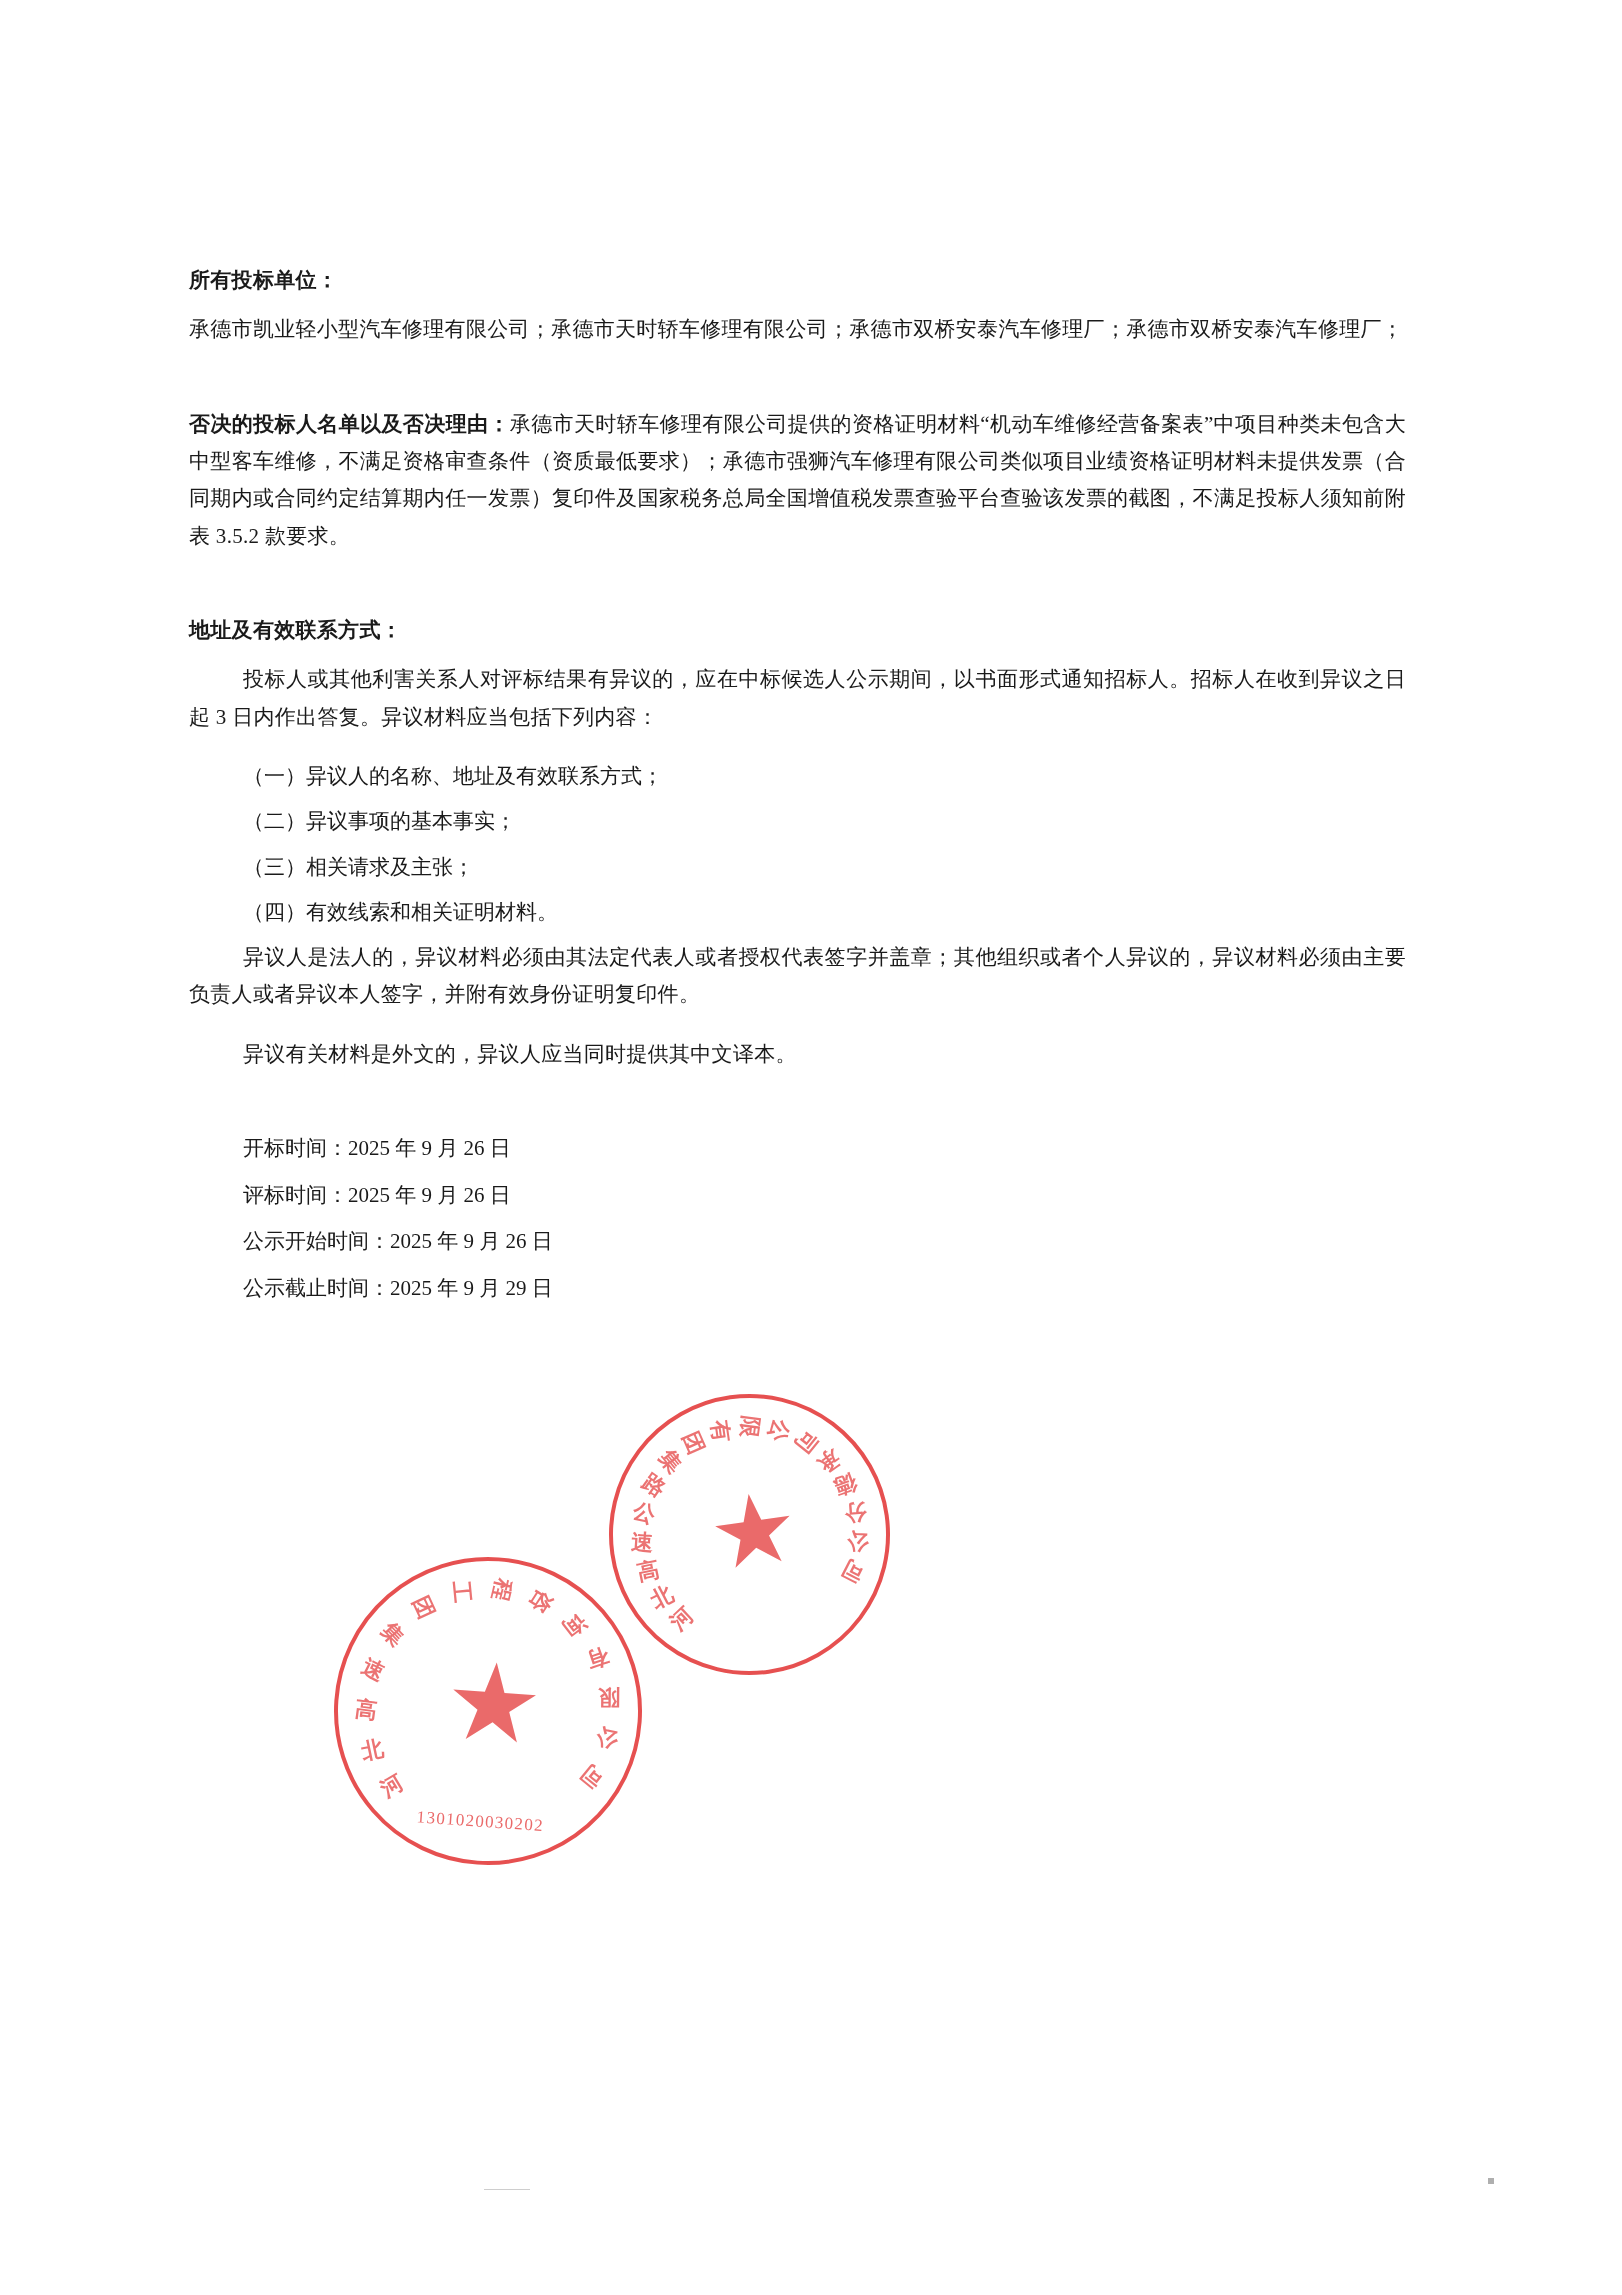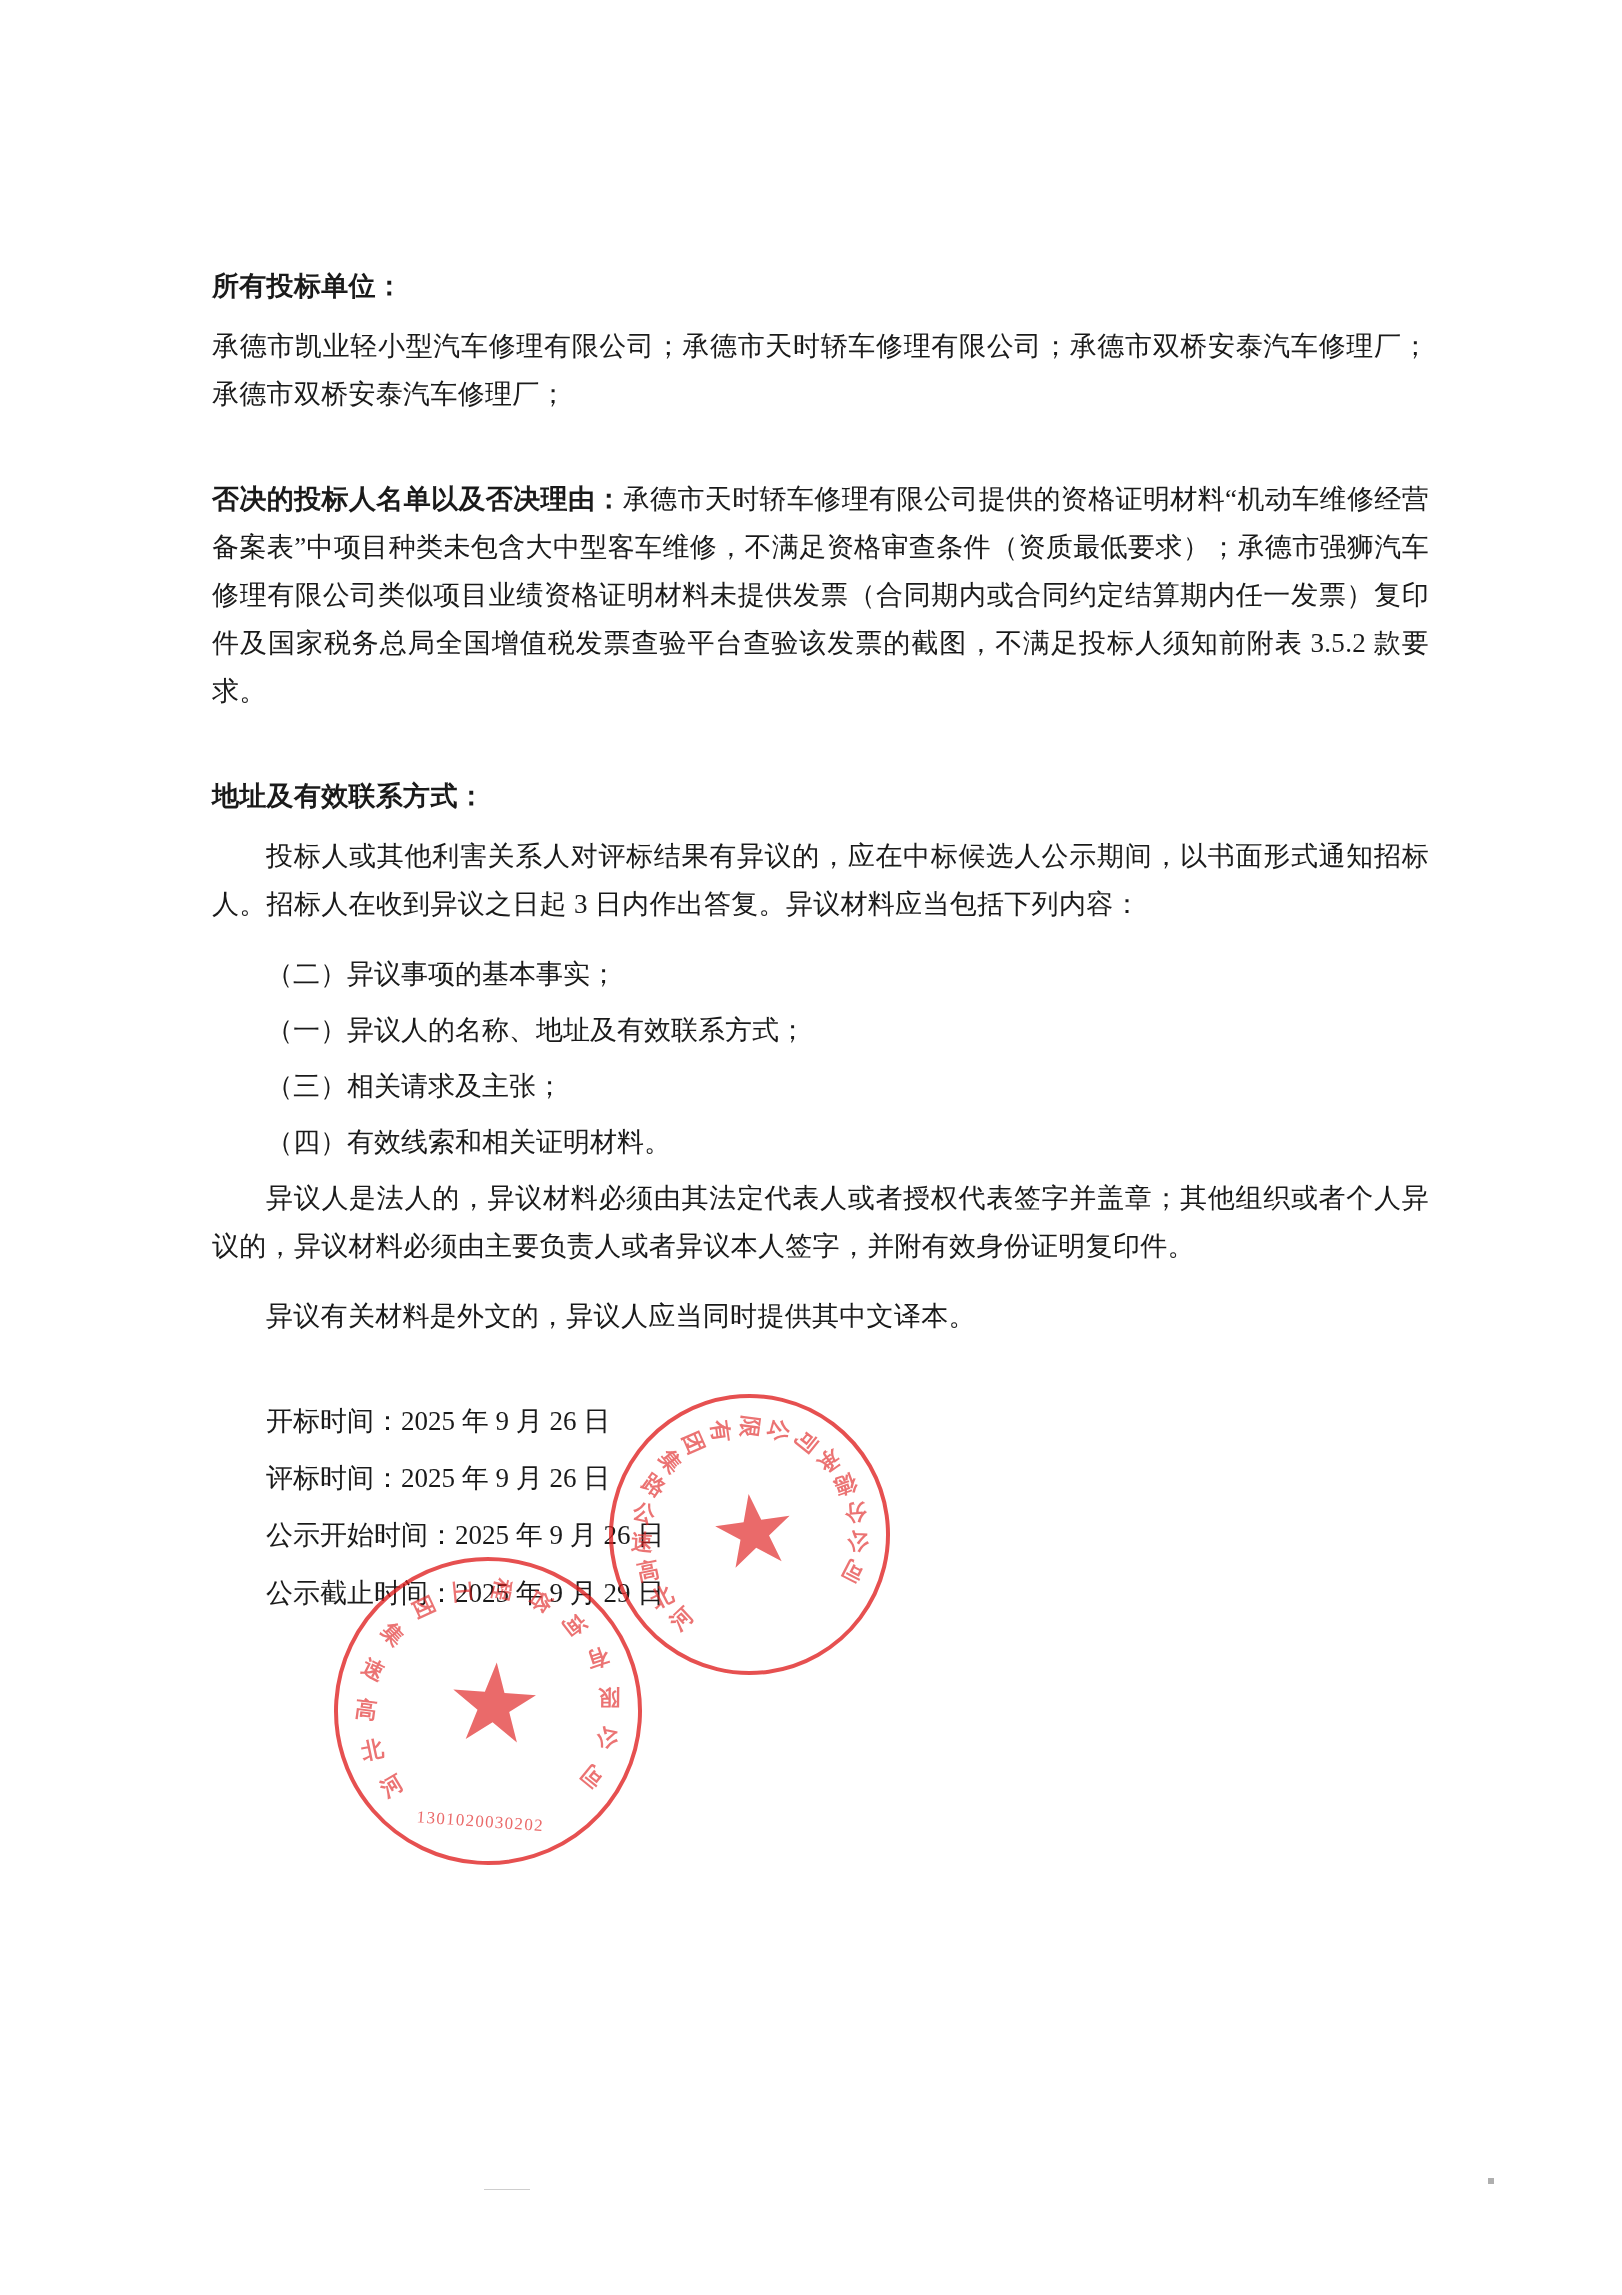--- a/index.html
+++ b/index.html
@@ -13,24 +13,24 @@
   }
   .page {
     position: relative;
     width: 1622px;
     height: 2295px;
     background: #ffffff;
     overflow: hidden;
   }
   .content {
     position: absolute;
-    left: 212px;
+    left: 189px;
     top: 262px;
     width: 1217px;
-    font-size: 27px;
+    font-size: 21px;
     line-height: 1.78;
   }
   .para {
     margin: 0 0 22px 0;
     text-align: justify;
     letter-spacing: 0.3px;
   }
   .heading {
     font-weight: bold;
     margin: 0 0 11.8px 0;
@@ -173,22 +173,22 @@
 
     <div class="block-gap"></div>
 
     <p class="para"><span class="inline-bold">否决的投标人名单以及否决理由：</span><span>承德市天时轿车修理有限公司提供的资格证明材料“机动车维修经营备案表”中项目种类未包含大中型客车维修，不满足资格审查条件（资质最低要求）；承德市强狮汽车修理有限公司类似项目业绩资格证明材料未提供发票（合同期内或合同约定结算期内任一发票）复印件及国家税务总局全国增值税发票查验平台查验该发票的截图，不满足投标人须知前附表 3.5.2 款要求。</span></p>
 
     <div class="block-gap"></div>
 
     <p class="para heading">地址及有效联系方式：</p>
     <p class="para indent">投标人或其他利害关系人对评标结果有异议的，应在中标候选人公示期间，以书面形式通知招标人。招标人在收到异议之日起 3 日内作出答复。异议材料应当包括下列内容：</p>
 
+    <p class="sub-item">（一）异议人的名称、地址及有效联系方式；</p>
     <p class="sub-item">（二）异议事项的基本事实；</p>
-    <p class="sub-item">（一）异议人的名称、地址及有效联系方式；</p>
     <p class="sub-item">（三）相关请求及主张；</p>
     <p class="sub-item">（四）有效线索和相关证明材料。</p>
 
     <p class="para indent">异议人是法人的，异议材料必须由其法定代表人或者授权代表签字并盖章；其他组织或者个人异议的，异议材料必须由主要负责人或者异议本人签字，并附有效身份证明复印件。</p>
     <p class="para indent">异议有关材料是外文的，异议人应当同时提供其中文译本。</p>
 
     <div class="block-gap"></div>
 
     <ul class="info-list">
       <li>开标时间：2025 年 9 月 26 日</li>

